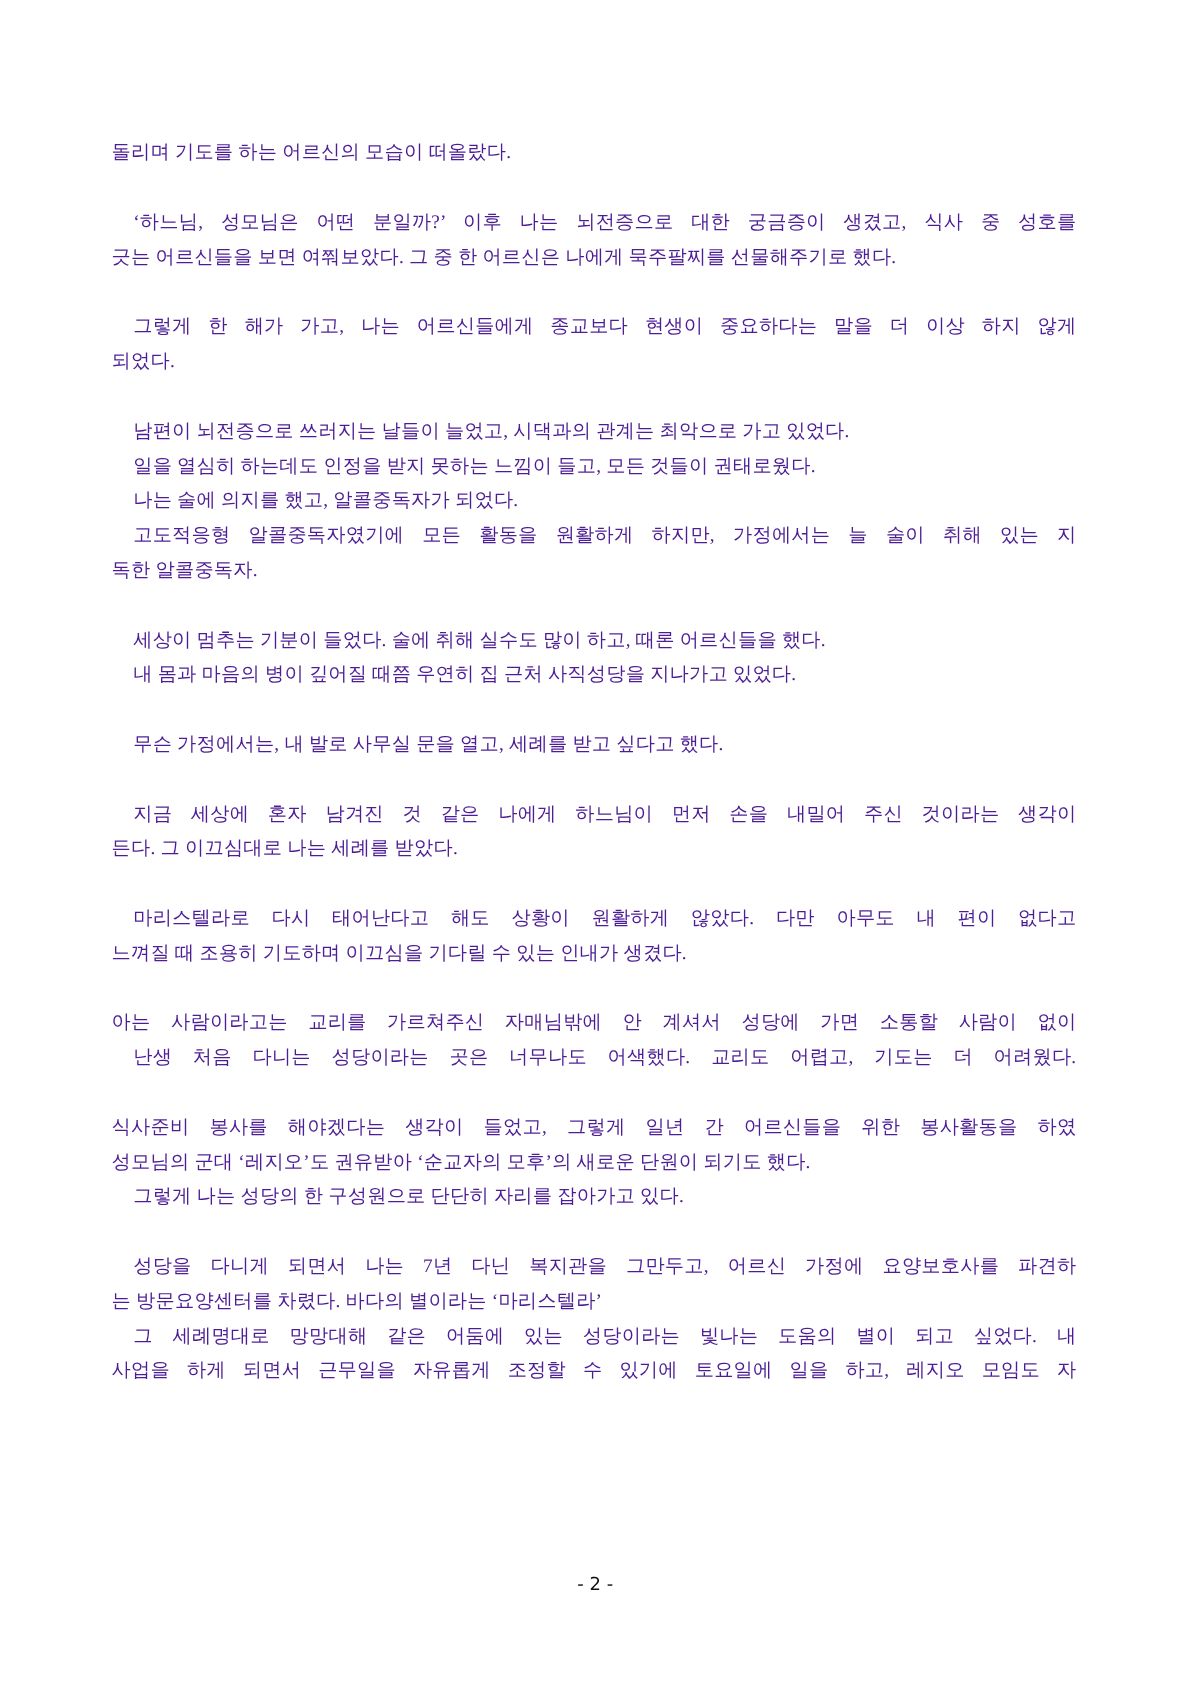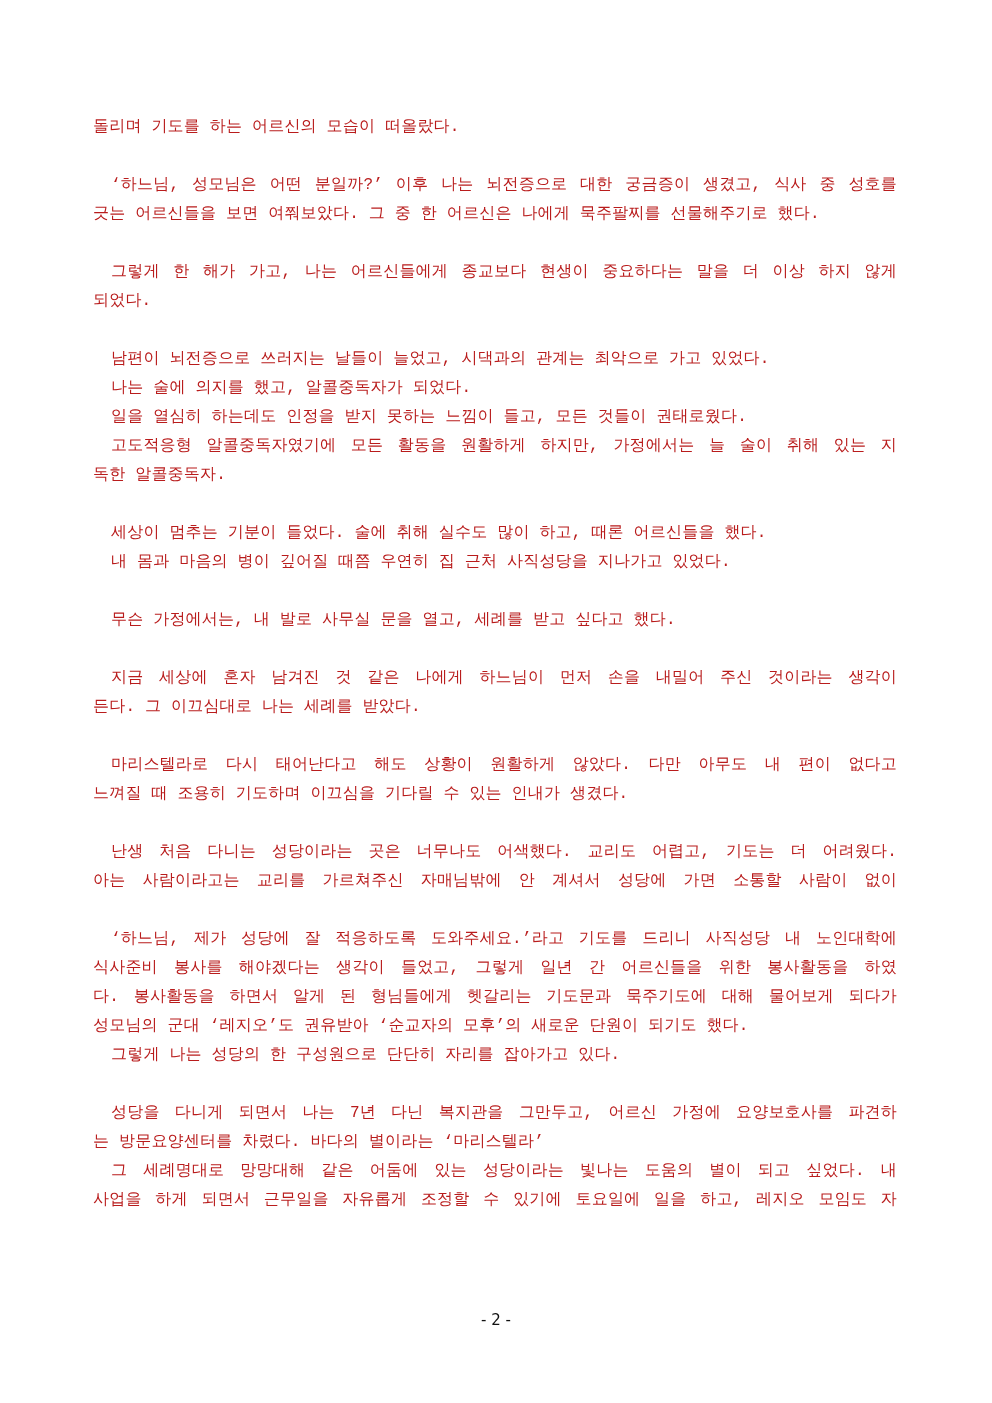--- a/index.html
+++ b/index.html
@@ -1,22 +1,22 @@
 <!DOCTYPE html>
 <html><head>
 <meta charset="utf-8">
 <style>
   html, body { margin: 0; padding: 0; background: #ffffff; }
   body { width: 992px; height: 1403px; position: relative; overflow: hidden; }
   .page { position: absolute; left: 0; top: 0; width: 992px; height: 1403px; background: #ffffff; }
   .body-text { position: absolute; left: 93px; top: 113px; width: 804px; }
   .line {
     display: block; height: 29px; line-height: 29px;
-    font-family: Liberation Mono, monospace;
-    font-size: 16px; color: #b91c1c; white-space: nowrap;
+    font-family: Liberation Serif, serif;
+    font-size: 16px; color: #4c1d95; white-space: nowrap;
     text-align: justify; text-align-last: justify;
     letter-spacing: 0.2px;
   }
   .line.last { text-align-last: left; }
   .line.indent { padding-left: 18px; }
   .blank { height: 29px; }
   .page-number {
     position: absolute; left: 0; width: 992px; top: 1308px;
     text-align: center;
     font-family: "DejaVu Sans", "Liberation Sans", sans-serif;
@@ -34,48 +34,46 @@
 
     <span class="line indent">‘하느님, 성모님은 어떤 분일까?’ 이후 나는 뇌전증으로 대한 궁금증이 생겼고, 식사 중 성호를</span>
     <span class="line last">긋는 어르신들을 보면 여쭤보았다. 그 중 한 어르신은 나에게 묵주팔찌를 선물해주기로 했다.</span>
     <div class="blank"></div>
 
     <span class="line indent">그렇게 한 해가 가고, 나는 어르신들에게 종교보다 현생이 중요하다는 말을 더 이상 하지 않게</span>
     <span class="line last">되었다.</span>
     <div class="blank"></div>
 
     <span class="line indent last">남편이 뇌전증으로 쓰러지는 날들이 늘었고, 시댁과의 관계는 최악으로 가고 있었다.</span>
+    <span class="line indent last">일을 열심히 하는데도 인정을 받지 못하는 느낌이 들고, 모든 것들이 권태로웠다.</span>
     <span class="line indent last">나는 술에 의지를 했고, 알콜중독자가 되었다.</span>
-    <span class="line indent last">일을 열심히 하는데도 인정을 받지 못하는 느낌이 들고, 모든 것들이 권태로웠다.</span>
     <span class="line indent">고도적응형 알콜중독자였기에 모든 활동을 원활하게 하지만, 가정에서는 늘 술이 취해 있는 지</span>
     <span class="line last">독한 알콜중독자.</span>
     <div class="blank"></div>
 
     <span class="line indent last">세상이 멈추는 기분이 들었다. 술에 취해 실수도 많이 하고, 때론 어르신들을 했다.</span>
     <span class="line indent last">내 몸과 마음의 병이 깊어질 때쯤 우연히 집 근처 사직성당을 지나가고 있었다.</span>
     <div class="blank"></div>
 
     <span class="line indent last">무슨 가정에서는, 내 발로 사무실 문을 열고, 세례를 받고 싶다고 했다.</span>
     <div class="blank"></div>
 
     <span class="line indent">지금 세상에 혼자 남겨진 것 같은 나에게 하느님이 먼저 손을 내밀어 주신 것이라는 생각이</span>
     <span class="line last">든다. 그 이끄심대로 나는 세례를 받았다.</span>
     <div class="blank"></div>
 
     <span class="line indent">마리스텔라로 다시 태어난다고 해도 상황이 원활하게 않았다. 다만 아무도 내 편이 없다고</span>
     <span class="line last">느껴질 때 조용히 기도하며 이끄심을 기다릴 수 있는 인내가 생겼다.</span>
     <div class="blank"></div>
 
+    <span class="line">아는 사람이라고는 교리를 가르쳐주신 자매님밖에 안 계셔서 성당에 가면 소통할 사람이 없이</span>
     <span class="line indent">난생 처음 다니는 성당이라는 곳은 너무나도 어색했다. 교리도 어렵고, 기도는 더 어려웠다.</span>
-    <span class="line">아는 사람이라고는 교리를 가르쳐주신 자매님밖에 안 계셔서 성당에 가면 소통할 사람이 없이</span>
     <div class="blank"></div>
 
-    <span class="line indent">‘하느님, 제가 성당에 잘 적응하도록 도와주세요.’라고 기도를 드리니 사직성당 내 노인대학에</span>
     <span class="line">식사준비 봉사를 해야겠다는 생각이 들었고, 그렇게 일년 간 어르신들을 위한 봉사활동을 하였</span>
-    <span class="line">다. 봉사활동을 하면서 알게 된 형님들에게 헷갈리는 기도문과 묵주기도에 대해 물어보게 되다가</span>
     <span class="line last">성모님의 군대 ‘레지오’도 권유받아 ‘순교자의 모후’의 새로운 단원이 되기도 했다.</span>
     <span class="line indent last">그렇게 나는 성당의 한 구성원으로 단단히 자리를 잡아가고 있다.</span>
     <div class="blank"></div>
 
     <span class="line indent">성당을 다니게 되면서 나는 7년 다닌 복지관을 그만두고, 어르신 가정에 요양보호사를 파견하</span>
     <span class="line last">는 방문요양센터를 차렸다. 바다의 별이라는 ‘마리스텔라’</span>
     <span class="line indent">그 세례명대로 망망대해 같은 어둠에 있는 성당이라는 빛나는 도움의 별이 되고 싶었다. 내</span>
     <span class="line">사업을 하게 되면서 근무일을 자유롭게 조정할 수 있기에 토요일에 일을 하고, 레지오 모임도 자</span>
 
   </div>

